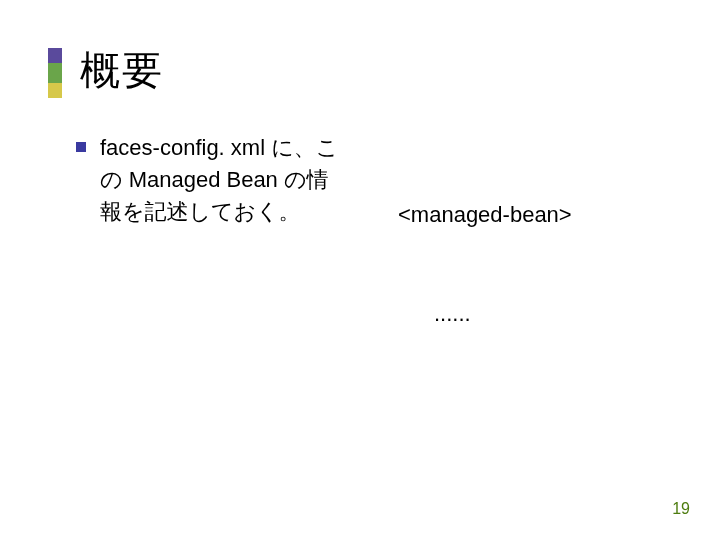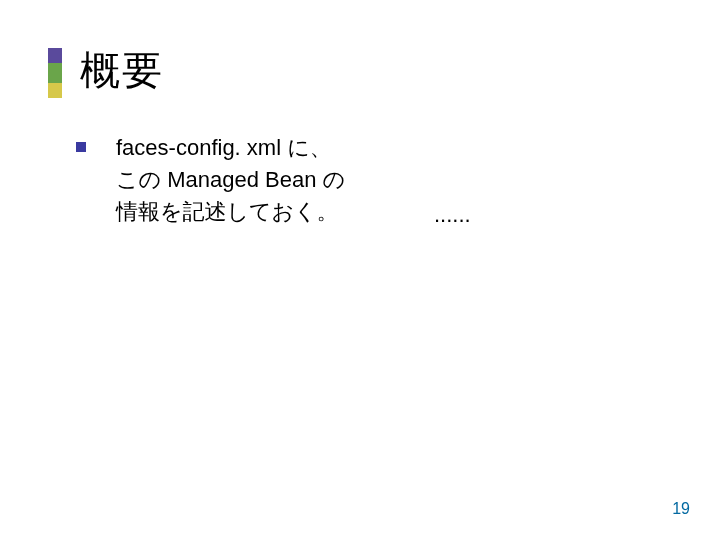--- a/index.html
+++ b/index.html
@@ -8,27 +8,27 @@
   .title-block { display: flex; align-items: flex-start; gap: 12px; margin-bottom: 34px; }
   .title-bar { width: 14px; height: 50px; display: flex; flex-direction: column; }
   .title-bar .seg-purple { background: #5a4a9c; flex: 1; }
   .title-bar .seg-green  { background: #6aa54a; flex: 1.4; }
   .title-bar .seg-yellow { background: #d6c84a; flex: 1; }
   .title-text { font-size: 40px; font-weight: 400; margin-left: 6px; line-height: 1.1; letter-spacing: 2px; }
   .body { display: flex; gap: 16px; padding-left: 28px; }
   .col { flex: 1; }
   .col-left { max-width: 270px; }
   .col-right { max-width: 320px; }
-  .bullet-item { display: flex; gap: 30px; font-size: 22px; line-height: 1.45; }
+  .bullet-item { display: flex; gap: 14px; font-size: 22px; line-height: 1.45; }
   .bullet-marker { width: 10px; height: 10px; background: #3a3aa0; margin-top: 10px; flex-shrink: 0; }
   .bullet-text { flex: 1; }
   .code-block { font-size: 22px; line-height: 1.5; font-family: inherit; white-space: pre; }
   .indent1 { padding-left: 36px; }
   .indent2 { padding-left: 72px; }
-  .page-number { position: absolute; right: 30px; bottom: 22px; font-size: 16px; color: #0369a1; }
+  .page-number { position: absolute; right: 30px; bottom: 22px; font-size: 16px; color: #4d7c0f; }
 </style>
 </head>
 <body>
 
 <div class="slide">
 
   <div class="title-block">
     <div class="title-bar">
       <div class="seg-purple"></div>
       <div class="seg-green"></div>
@@ -41,20 +41,21 @@
 
     <div class="col col-left">
       <div class="bullet-item">
         <div class="bullet-marker"></div>
         <div class="bullet-text">faces-config. xml に、この Managed Bean の情報を記述しておく。</div>
       </div>
     </div>
 
     <div class="col col-right">
       <div class="code-block">
+        <div class="indent1">&lt;managed-bean&gt;</div>
         <div class="indent2">......</div>
         
         
       </div>
     </div>
 
   </div>
 
   <div class="page-number">19</div>
 </div>

